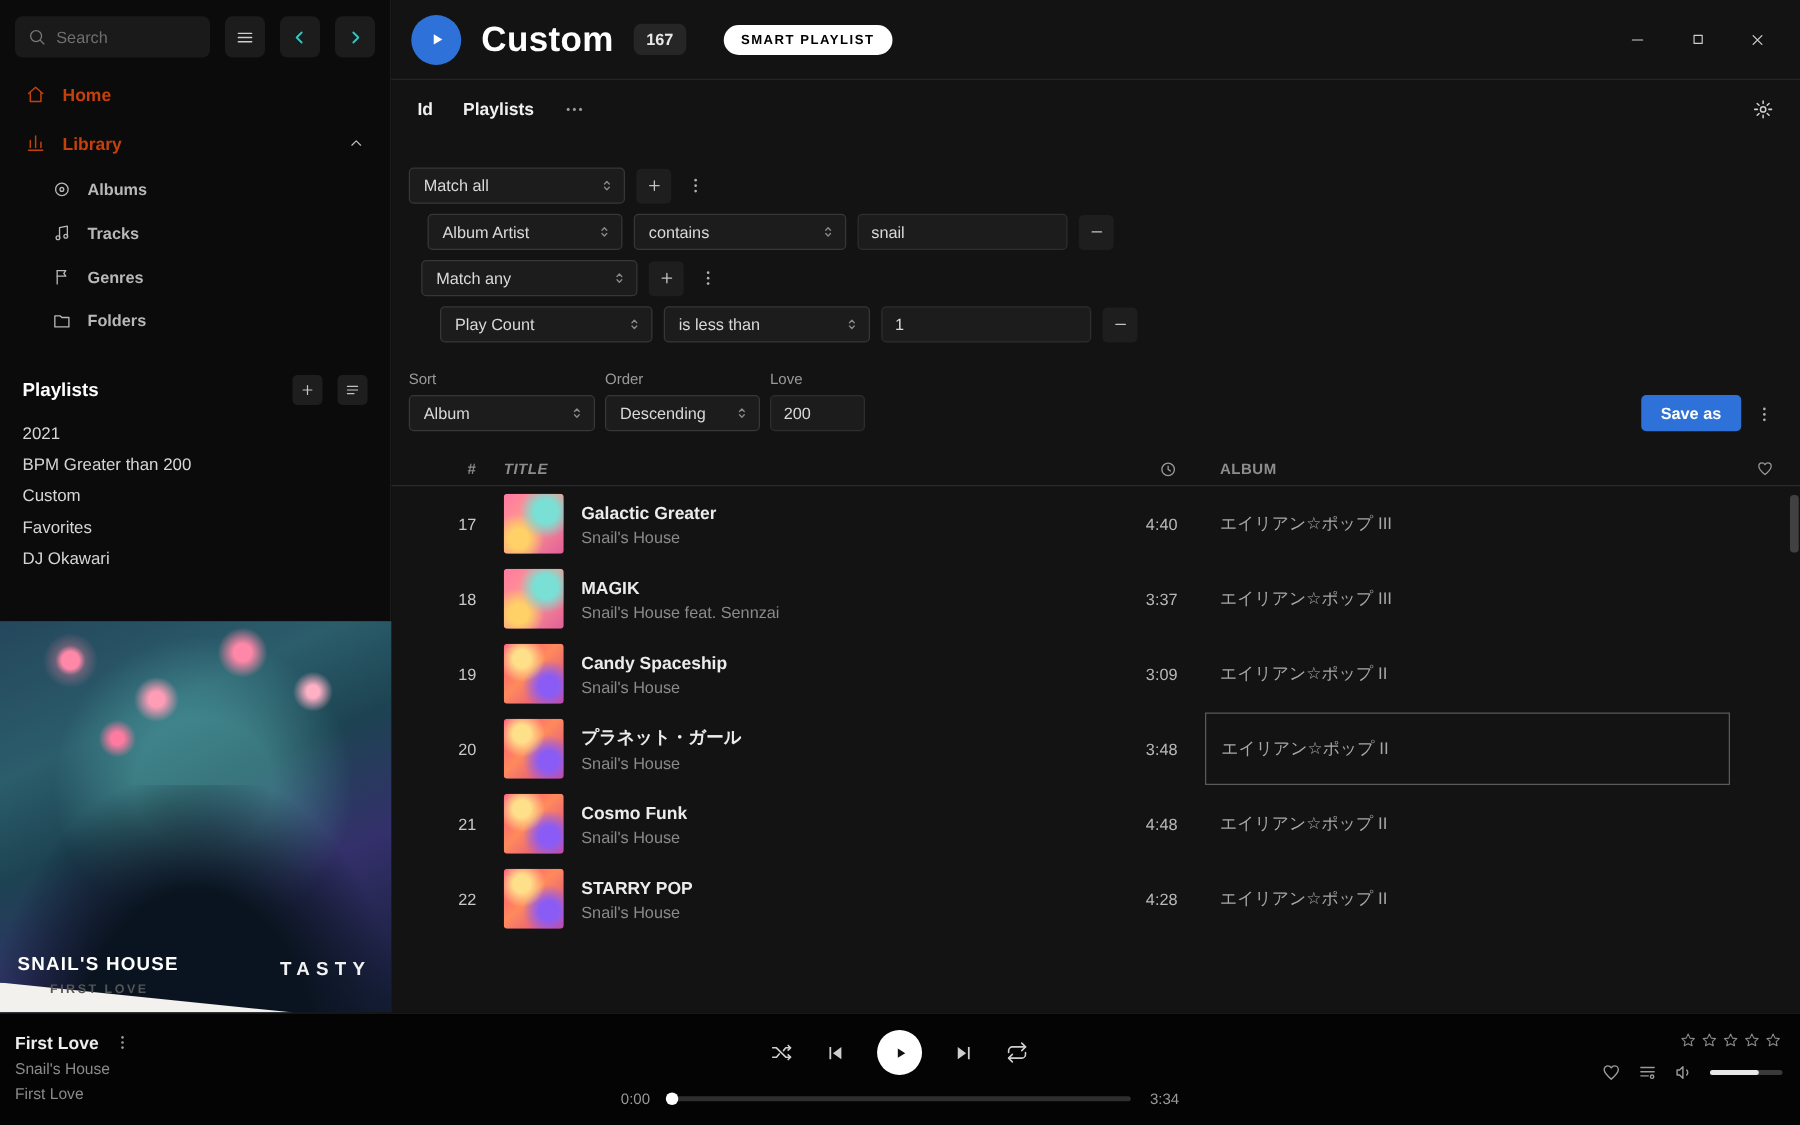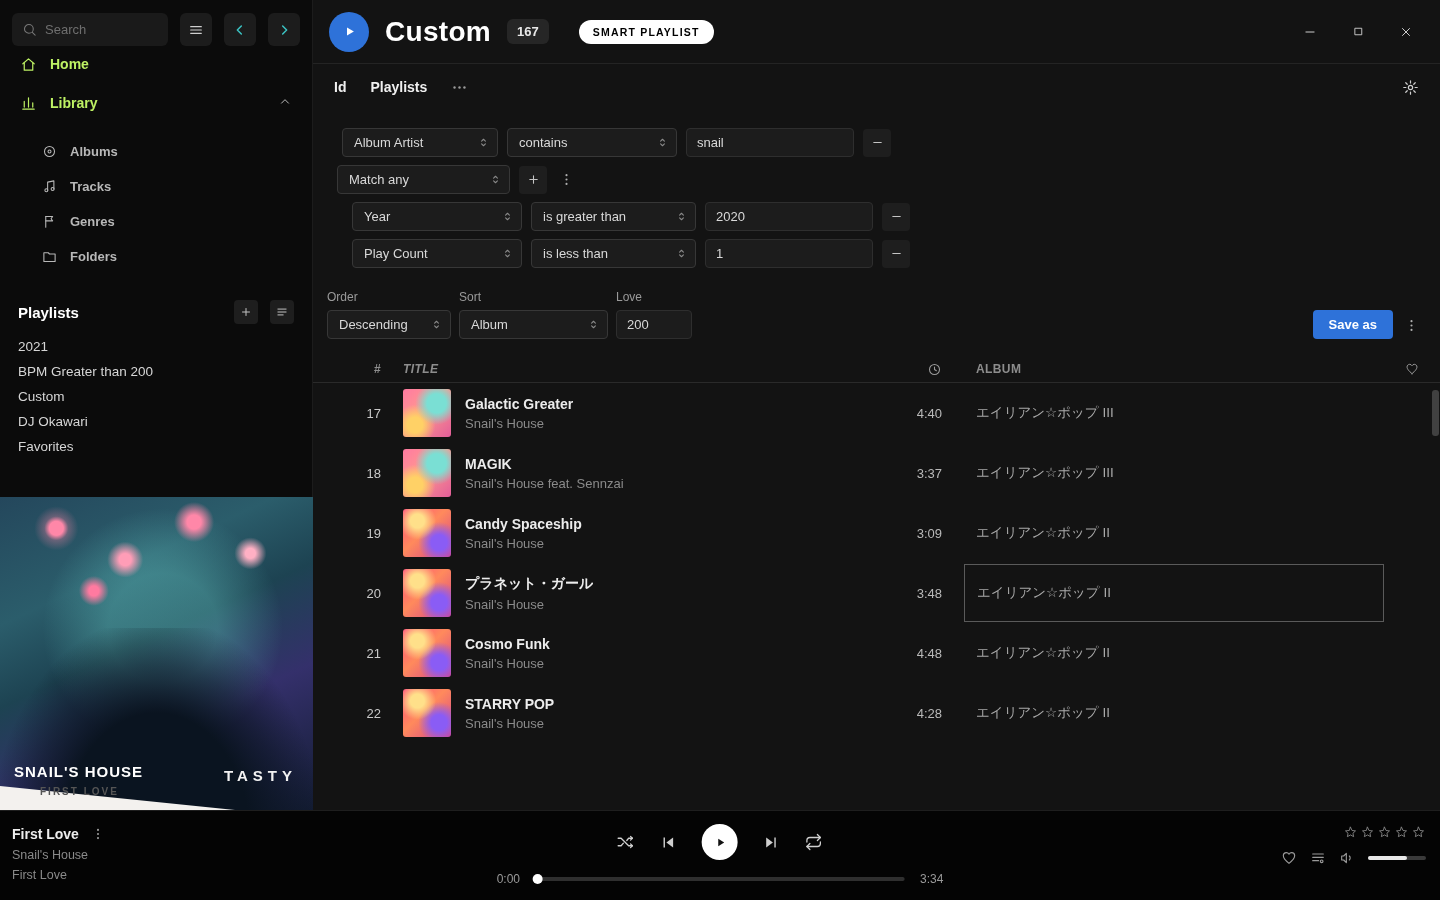--- a/index.html
+++ b/index.html
@@ -17,22 +17,22 @@
     display:flex; flex-direction:column; color:#e8e8e8; }
   .side-top { display:flex; gap:12px; padding:13px 12px 10px 12px; align-items:center; }
   .search-box { flex:1; height:33px; background:#1a1a1a; border-radius:6px; display:flex;
     align-items:center; gap:8px; padding:0 10px; color:#777; }
   .search-box input { background:transparent; border:0; outline:none; color:#ddd; width:100%;
     font-size:13px; font-family:inherit; }
   .search-box input::placeholder { color:#6f6f6f; }
   .sq-btn { width:32px; height:33px; background:#1c1c1c; border-radius:6px; display:flex;
     align-items:center; justify-content:center; color:#cfcfcf; cursor:pointer; }
   .sq-btn.teal { color:var(--teal); }
-  .nav-item { height:39px; display:flex; align-items:flex-start; gap:13px; padding:0 20px;
-    font-size:14px; font-weight:700; color:#bef264; cursor:pointer; }
+  .nav-item { height:39px; display:flex; align-items:center; gap:13px; padding:0 20px;
+    font-size:14px; font-weight:700; color:#c2410c; cursor:pointer; }
   .nav-item .chev { margin-left:auto; color:#bdbdbd; }
   .nav-sub { }
   .sub-item { height:35px; display:flex; align-items:center; gap:13px; padding:0 0 0 42px;
     font-size:13px; font-weight:600; color:#b8b8b8; cursor:pointer; }
   .pl-header { margin-top:26px; display:flex; align-items:center; padding:0 18px; }
   .pl-title { font-size:15px; font-weight:700; color:#fff; }
   .pl-actions { margin-left:auto; display:flex; gap:12px; }
   .mini-btn { width:24px; height:24px; background:#1e1e1e; border-radius:4px; display:flex;
     align-items:center; justify-content:center; color:#c4c4c4; cursor:pointer; }
   .pl-list { margin-top:10px; }
@@ -274,22 +274,22 @@
                 <path d="M5 7h14M5 12h14M5 17h9"></path>
               </svg>
           </span>
         </span>
       </div>
 
       <div class="pl-list">
         <div class="pl-item">2021</div>
         <div class="pl-item">BPM Greater than 200</div>
         <div class="pl-item">Custom</div>
+        <div class="pl-item">Favorites</div>
         <div class="pl-item">DJ Okawari</div>
-        <div class="pl-item">Favorites</div>
       </div>
 
       <div class="artwork">
         <div class="art-wedge"></div>
         <div class="art-artist">SNAIL'S HOUSE</div>
         <div class="art-title">FIRST LOVE</div>
         <div class="art-label">TASTY</div>
       </div>
     </aside>
 
@@ -337,20 +337,43 @@
         <span class="tb-gear">
           <svg class="i" width="17" height="17" viewBox="0 0 24 24">
               <circle cx="12" cy="12" r="3"></circle>
               <path d="M12 2.5v3M12 18.5v3M2.5 12h3M18.5 12h3M5.3 5.3l2.1 2.1M16.6 16.6l2.1 2.1M18.7 5.3l-2.1 2.1M7.4 16.6l-2.1 2.1"></path>
             </svg>
         </span>
       </div>
 
       <section class="qe">
 
+        <div class="qrow root">
+          <div class="sel" style="width:173px">
+            <span>Match all</span>
+            <span class="chevs">
+              <svg class="i" width="13" height="13" viewBox="0 0 24 24" style="stroke-width:2">
+                  <path d="M8.5 9.5L12 6l3.5 3.5"></path>
+                  <path d="M8.5 14.5L12 18l3.5-3.5"></path>
+                </svg>
+            </span>
+          </div>
+          <span class="op-btn">
+            <svg class="i" width="15" height="15" viewBox="0 0 24 24">
+                <path d="M12 6v12M6 12h12"></path>
+              </svg>
+          </span>
+          <span class="dots-btn">
+            <svg width="15" height="15" viewBox="0 0 24 24" fill="currentColor">
+                <circle cx="12" cy="5" r="1.7"></circle>
+                <circle cx="12" cy="12" r="1.7"></circle>
+                <circle cx="12" cy="19" r="1.7"></circle>
+              </svg>
+          </span>
+        </div>
 
         <div class="qrow" style="margin-left:15px">
           <div class="sel" style="width:156px">
             <span>Album Artist</span>
             <span class="chevs">
               <svg class="i" width="13" height="13" viewBox="0 0 24 24" style="stroke-width:2">
                   <path d="M8.5 9.5L12 6l3.5 3.5"></path>
                   <path d="M8.5 14.5L12 18l3.5-3.5"></path>
                 </svg>
             </span>
@@ -389,46 +412,20 @@
           </span>
           <span class="dots-btn">
             <svg width="15" height="15" viewBox="0 0 24 24" fill="currentColor">
                 <circle cx="12" cy="5" r="1.7"></circle>
                 <circle cx="12" cy="12" r="1.7"></circle>
                 <circle cx="12" cy="19" r="1.7"></circle>
               </svg>
           </span>
         </div>
 
-        <div class="qrow" style="margin-left:25px">
-          <div class="sel" style="width:170px">
-            <span>Year</span>
-            <span class="chevs">
-              <svg class="i" width="13" height="13" viewBox="0 0 24 24" style="stroke-width:2">
-                  <path d="M8.5 9.5L12 6l3.5 3.5"></path>
-                  <path d="M8.5 14.5L12 18l3.5-3.5"></path>
-                </svg>
-            </span>
-          </div>
-          <div class="sel" style="width:165px">
-            <span>is greater than</span>
-            <span class="chevs">
-              <svg class="i" width="13" height="13" viewBox="0 0 24 24" style="stroke-width:2">
-                  <path d="M8.5 9.5L12 6l3.5 3.5"></path>
-                  <path d="M8.5 14.5L12 18l3.5-3.5"></path>
-                </svg>
-            </span>
-          </div>
-          <input class="inp" style="width: 168px;" value="2020">
-          <span class="op-btn">
-            <svg class="i" width="15" height="15" viewBox="0 0 24 24">
-                <path d="M6 12h12"></path>
-              </svg>
-          </span>
-        </div>
 
         <div class="qrow" style="margin-left:25px">
           <div class="sel" style="width:170px">
             <span>Play Count</span>
             <span class="chevs">
               <svg class="i" width="13" height="13" viewBox="0 0 24 24" style="stroke-width:2">
                   <path d="M8.5 9.5L12 6l3.5 3.5"></path>
                   <path d="M8.5 14.5L12 18l3.5-3.5"></path>
                 </svg>
             </span>
@@ -444,45 +441,45 @@
           </div>
           <input class="inp" style="width: 168px;" value="1">
           <span class="op-btn">
             <svg class="i" width="15" height="15" viewBox="0 0 24 24">
                 <path d="M6 12h12"></path>
               </svg>
           </span>
         </div>
 
         <div class="sort-row">
+          <div class="field-stack">
+            <span class="fl">Sort</span>
+            <div class="sel" style="width:149px">
+              <span>Album</span>
+              <span class="chevs">
+                <svg class="i" width="13" height="13" viewBox="0 0 24 24" style="stroke-width:2">
+                    <path d="M8.5 9.5L12 6l3.5 3.5"></path>
+                    <path d="M8.5 14.5L12 18l3.5-3.5"></path>
+                  </svg>
+              </span>
+            </div>
+          </div>
           <div class="field-stack">
             <span class="fl">Order</span>
             <div class="sel" style="width:124px">
               <span>Descending</span>
               <span class="chevs">
                 <svg class="i" width="13" height="13" viewBox="0 0 24 24" style="stroke-width:2">
                     <path d="M8.5 9.5L12 6l3.5 3.5"></path>
                     <path d="M8.5 14.5L12 18l3.5-3.5"></path>
                   </svg>
               </span>
             </div>
           </div>
           <div class="field-stack">
-            <span class="fl">Sort</span>
-            <div class="sel" style="width:149px">
-              <span>Album</span>
-              <span class="chevs">
-                <svg class="i" width="13" height="13" viewBox="0 0 24 24" style="stroke-width:2">
-                    <path d="M8.5 9.5L12 6l3.5 3.5"></path>
-                    <path d="M8.5 14.5L12 18l3.5-3.5"></path>
-                  </svg>
-              </span>
-            </div>
-          </div>
-          <div class="field-stack">
             <span class="fl">Love</span>
             <input class="inp" style="width: 76px;" value="200">
           </div>
           <button class="saveas">Save as</button>
           <span class="dots-btn">
             <svg width="15" height="15" viewBox="0 0 24 24" fill="currentColor">
                 <circle cx="12" cy="5" r="1.7"></circle>
                 <circle cx="12" cy="12" r="1.7"></circle>
                 <circle cx="12" cy="19" r="1.7"></circle>
               </svg>

